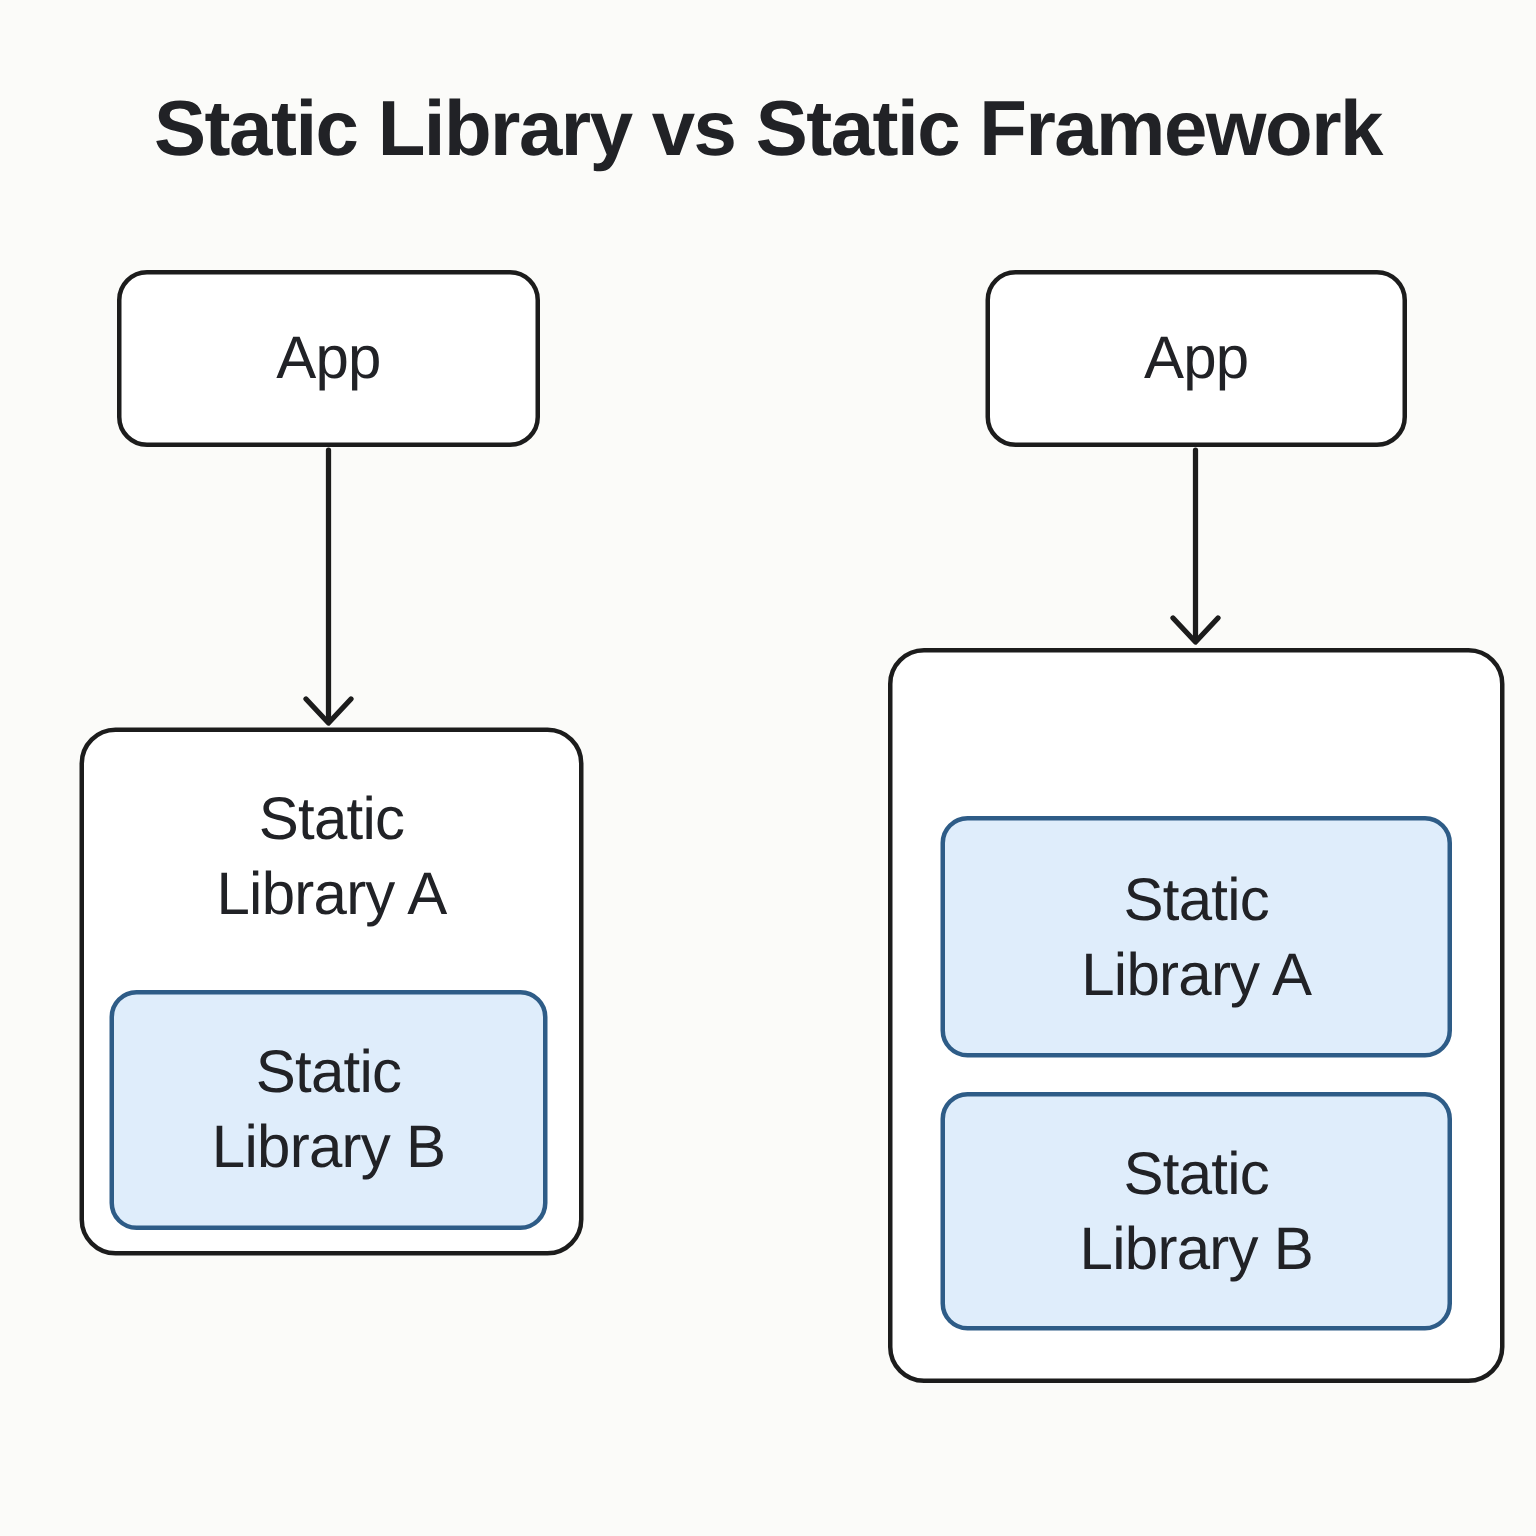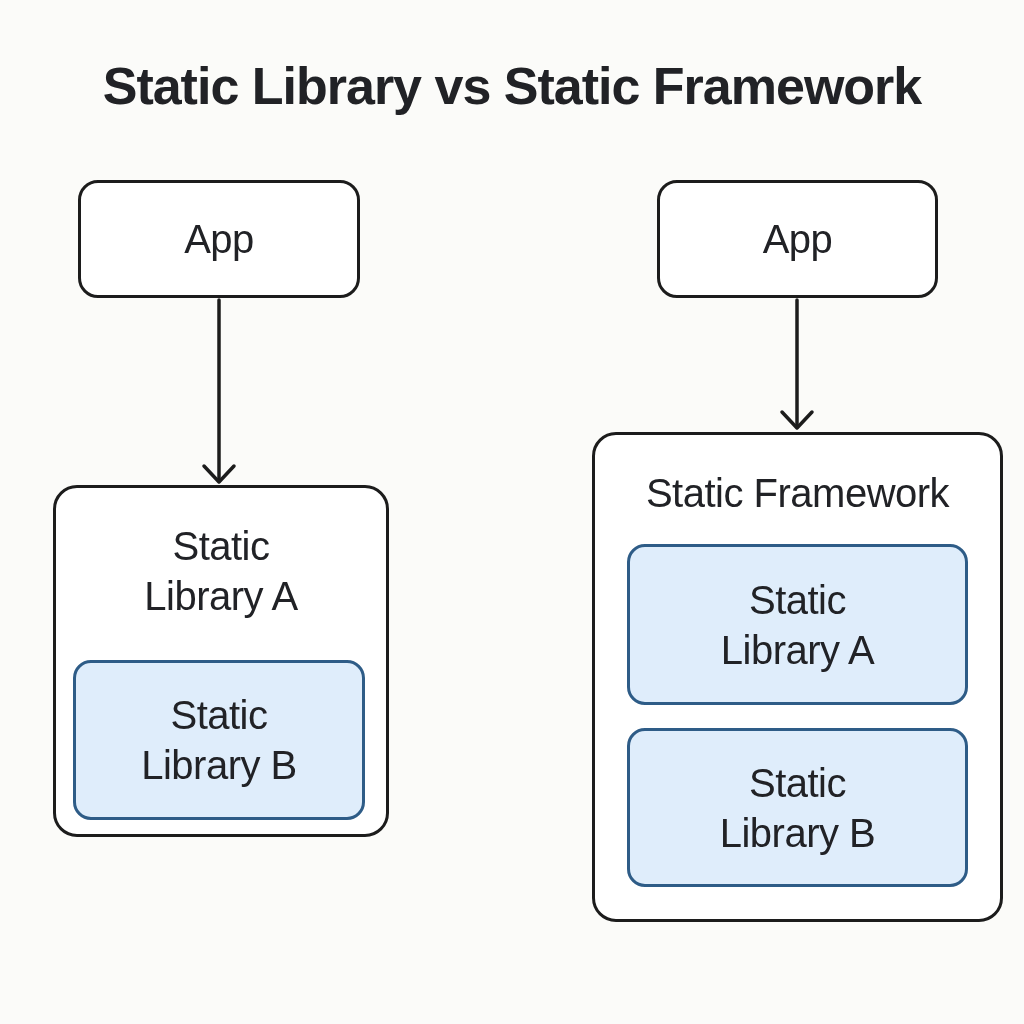--- a/index.html
+++ b/index.html
@@ -109,21 +109,20 @@
       <div class="label">Static
 Library B</div>
     </div>
   </div>
 
   <div class="box app-box" style="left:657px; top:180px; width:281px; height:118px;">
     <div class="label">App</div>
   </div>
 
   <div class="box container-box" style="left:592px; top:432px; width:411px; height:490px;">
-    <div class="label container-label" style="top:33px;">Static Framework</div>
     <div class="nested-box" style="position:absolute; left:32px; top:109px; width:341px; height:161px; box-sizing:border-box;">
       <div class="label">Static
 Library A</div>
     </div>
     <div class="nested-box" style="position:absolute; left:32px; top:293px; width:341px; height:159px; box-sizing:border-box;">
       <div class="label">Static
 Library B</div>
     </div>
   </div>
 

